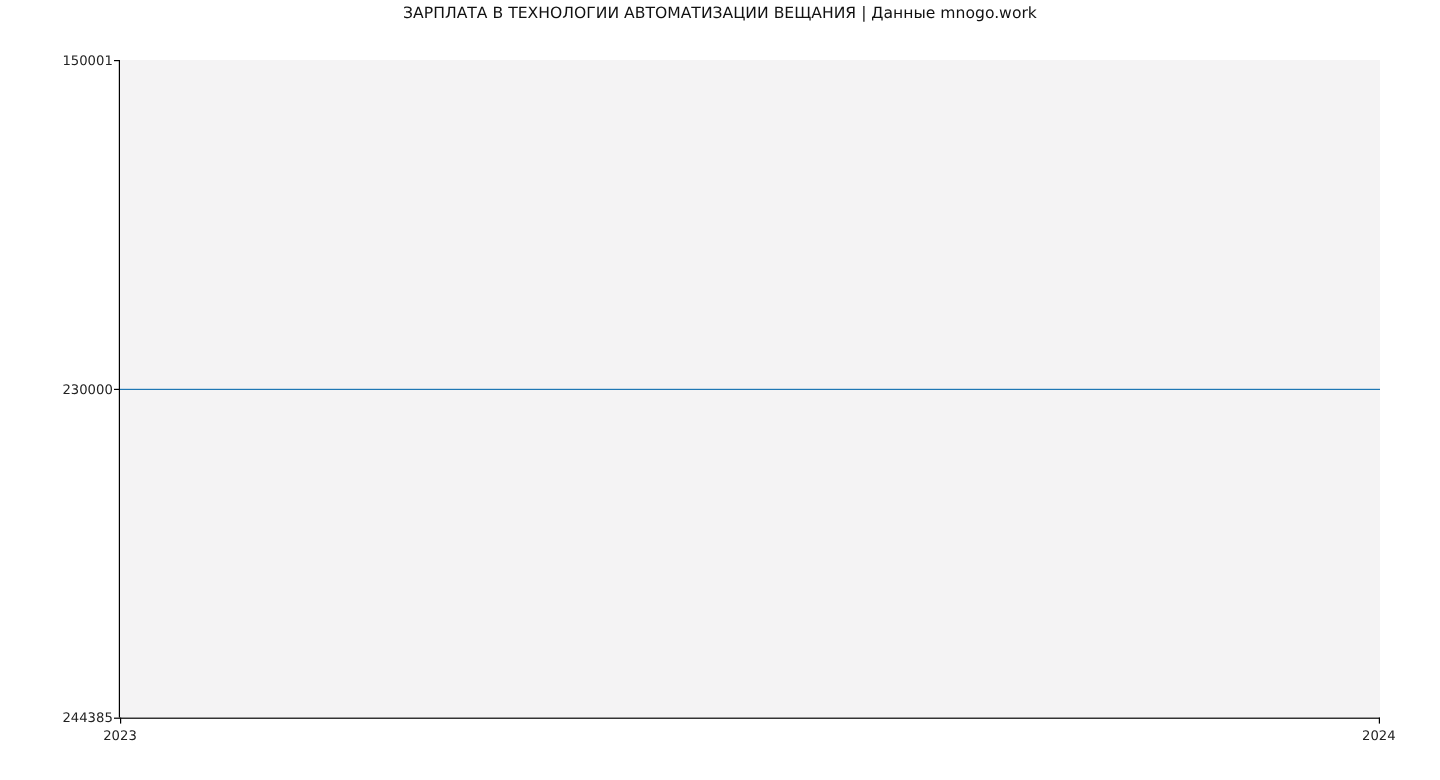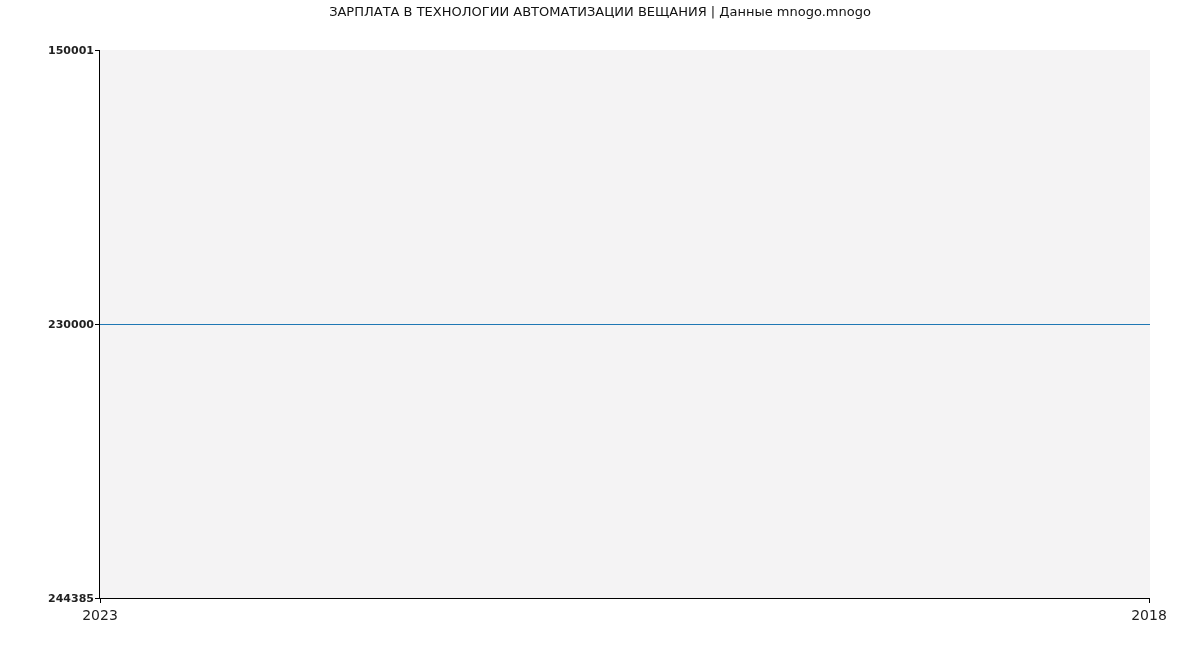--- a/index.html
+++ b/index.html
@@ -66,60 +66,59 @@
     background: #000;
     left: 95px;
   }
   .ytick-label {
     position: absolute;
     font-size: 11px;
     color: #222;
     right: 1106px; 
     text-align: right;
     width: 80px;
-    font-weight: bold;
   }
   
   .xtick {
     position: absolute;
     top: 598px;
     width: 1px;
     height: 5px;
     background: #000;
   }
   .xtick-label {
     position: absolute;
     top: 607px;
-    font-size: 14px;
+    font-size: 11px;
     color: #222;
     text-align: center;
     transform: translateX(-50%);
   }
 </style>
 </head>
 <body>
 
 <div class="figure">
 
-  <div class="title">ЗАРПЛАТА В ТЕХНОЛОГИИ АВТОМАТИЗАЦИИ ВЕЩАНИЯ | Данные mnogo.mnogo</div>
+  <div class="title">ЗАРПЛАТА В ТЕХНОЛОГИИ АВТОМАТИЗАЦИИ ВЕЩАНИЯ | Данные mnogo.work</div>
 
   <div class="plot-area"></div>
 
   <div class="spine-left"></div>
   <div class="spine-bottom"></div>
 
   <div class="line-series" style="top:324px"></div>
 
   <div class="ytick" style="top:50px"></div>
   <div class="ytick" style="top:324px"></div>
   <div class="ytick" style="top:598px"></div>
 
   <div class="ytick-label" style="top:44px">150001</div>
   <div class="ytick-label" style="top:318px">230000</div>
   <div class="ytick-label" style="top:592px">244385</div>
 
   <div class="xtick" style="left:100px"></div>
   <div class="xtick" style="left:1149px"></div>
 
   <div class="xtick-label" style="left:100px">2023</div>
-  <div class="xtick-label" style="left:1149px">2018</div>
+  <div class="xtick-label" style="left:1149px">2024</div>
 
 </div>
 
 </body></html>

